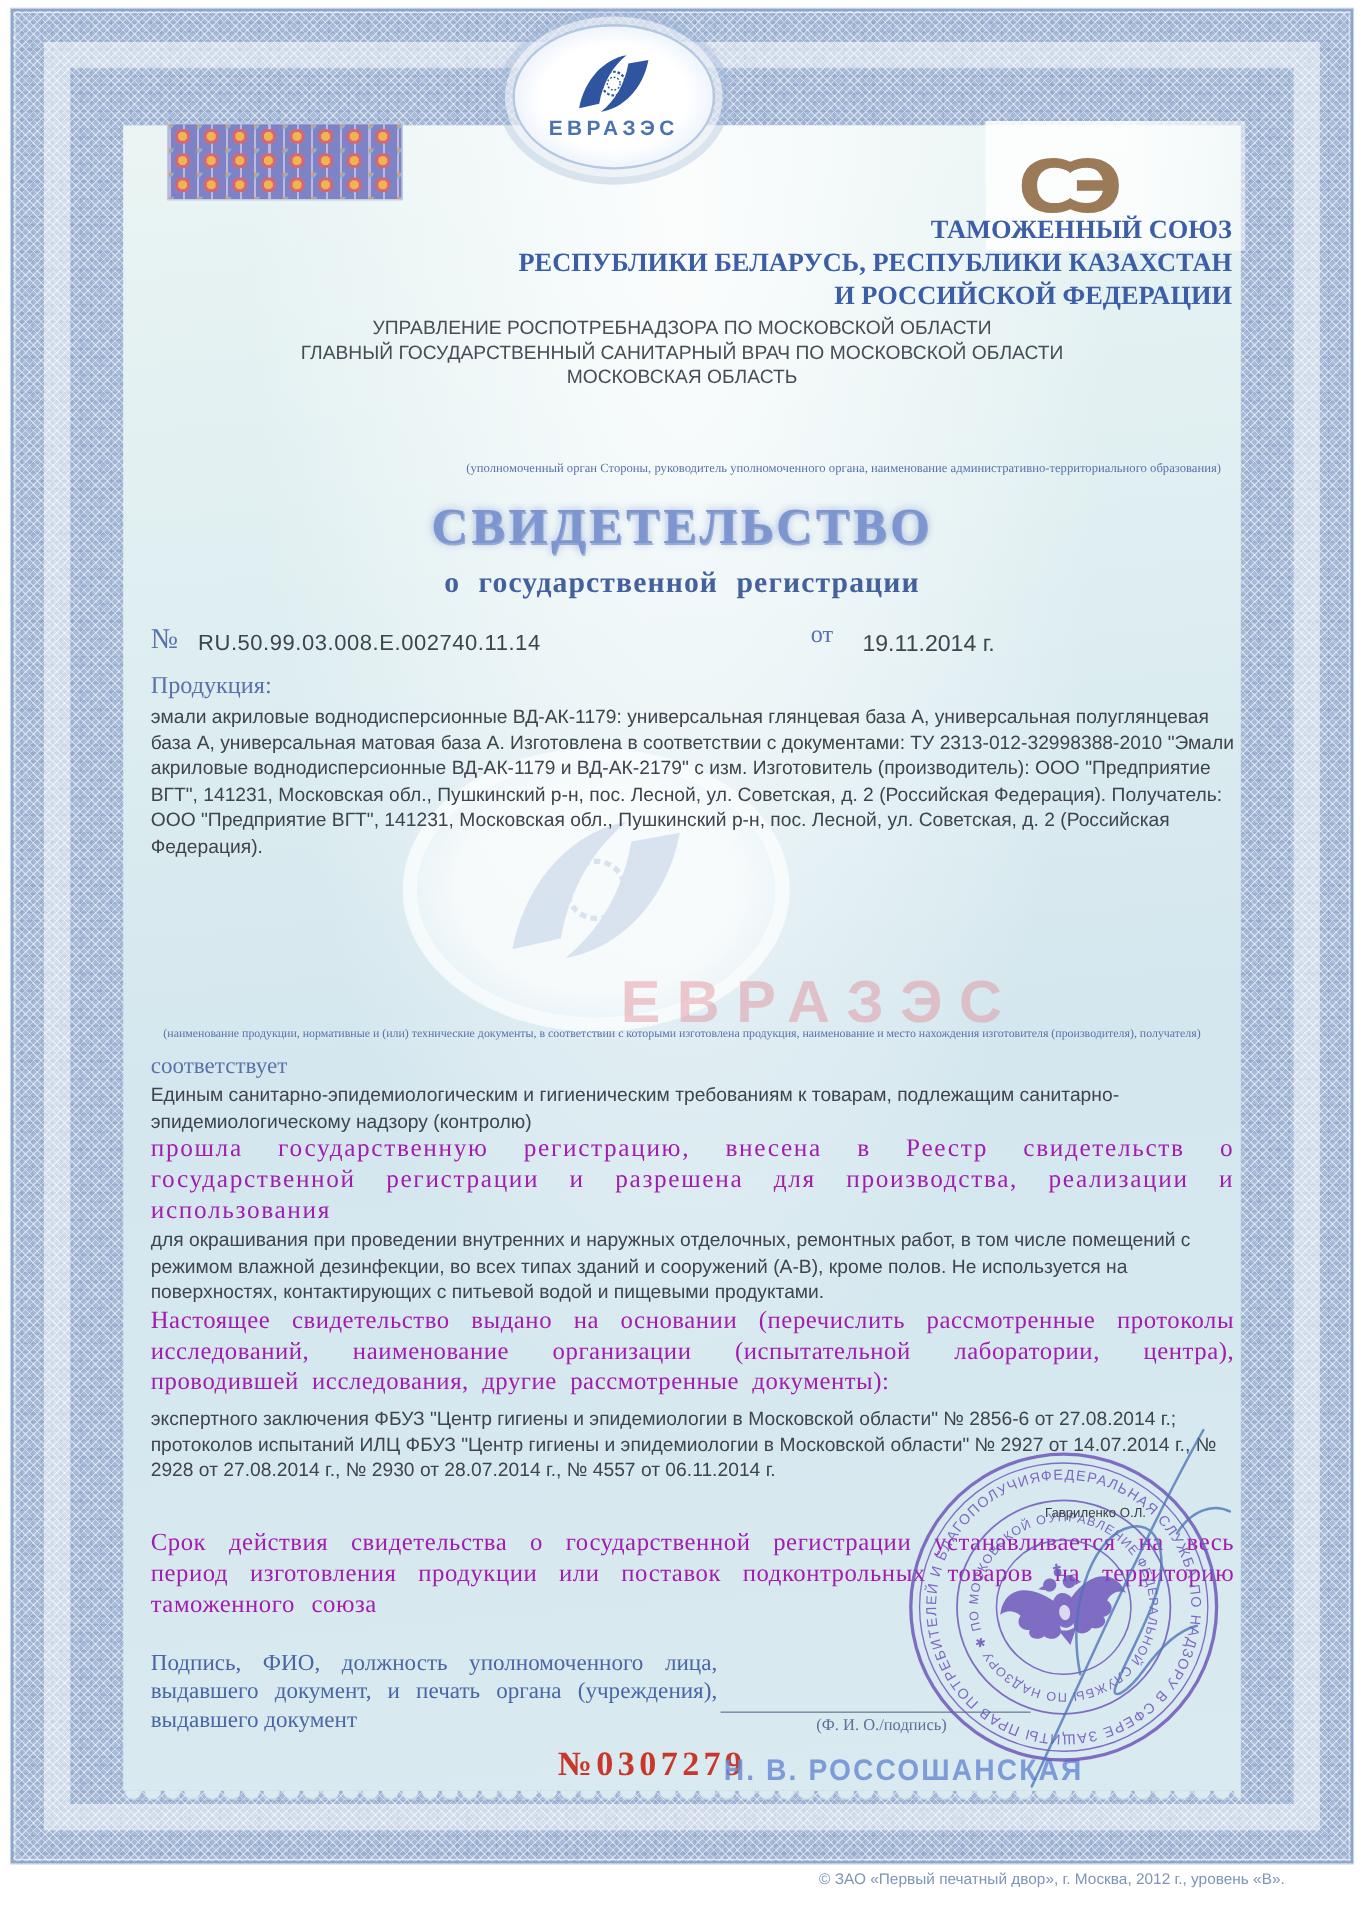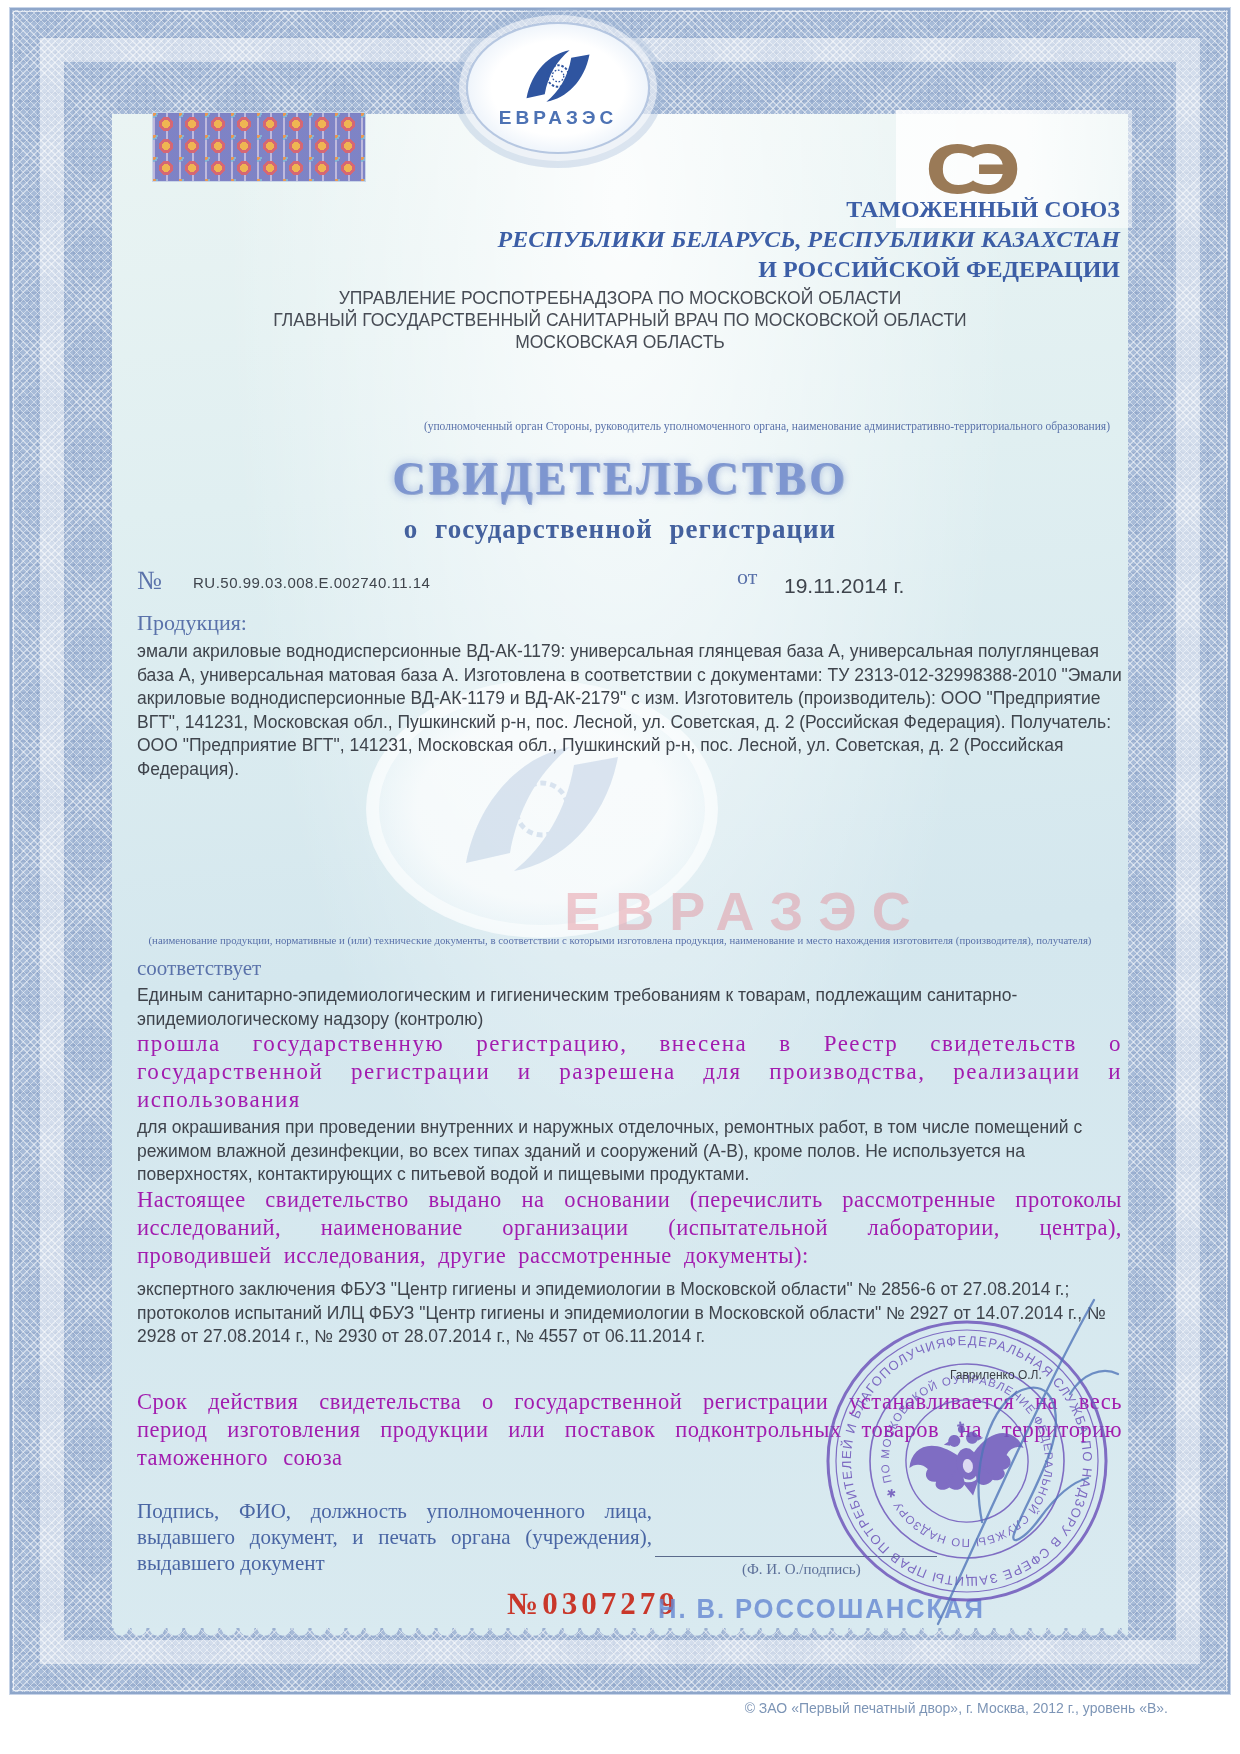--- a/index.html
+++ b/index.html
@@ -59,21 +59,21 @@
   .h-caption{position:absolute;left:130px;right:130px;top:420px;text-align:right;color:#5a72aa;font-size:11.5px;z-index:2;}
 
   .title-main{position:absolute;left:120px;right:120px;top:452px;text-align:center;font-weight:bold;font-size:46px;letter-spacing:3px;color:#7e96d0;
     text-shadow:0 0 8px rgba(96,126,196,.6), 1px 1px 0 rgba(70,100,170,.45);z-index:2;}
   .title-sub{position:absolute;left:120px;right:120px;top:514px;text-align:center;font-weight:bold;font-size:27px;color:#44619e;word-spacing:9px;letter-spacing:1px;z-index:2;}
 
   .lbl-serif{color:#5a72aa;z-index:2;}
   .val-sans{font-family:"Liberation Sans","DejaVu Sans",sans-serif;color:#3f444c;z-index:2;}
 
   .no-label{position:absolute;left:137px;top:566px;font-size:26px;}
-  .reg-number{position:absolute;left:180px;top:574px;font-size:15px;letter-spacing:.5px;margin-left:13px;}
+  .reg-number{position:absolute;left:180px;top:574px;font-size:20px;letter-spacing:.5px;}
   .date-label{position:absolute;left:737px;top:564px;font-size:22px;}
   .reg-date{position:absolute;left:784px;top:574px;font-size:21px;}
 
   .product-label{position:absolute;left:137px;top:610px;font-size:22px;}
   .product-text{position:absolute;left:137px;top:640px;width:985px;font-size:17.5px;line-height:23.5px;}
   .product-caption{position:absolute;left:120px;right:120px;top:934px;text-align:center;font-size:10.8px;color:#5a72aa;z-index:2;}
 
   
   .wm-oval{position:absolute;left:366px;top:680px;width:352px;height:258px;border-radius:50%;z-index:1;
     background:radial-gradient(ellipse, rgba(255,255,255,.7) 50%, rgba(244,250,253,.45) 70%, rgba(230,240,250,0) 72%);
@@ -121,21 +121,21 @@
       <circle cx="50" cy="35" r="7" fill="none" stroke="#2f55a0" stroke-width="1.6" stroke-dasharray="2,2"></circle>
     </svg>
     <div class="emblem-label">ЕВРАЗЭС</div>
   </div>
 
   <div class="hologram"></div>
   <div class="se-patch"></div>
   <div class="se-mark">СЭ</div>
 
   <div class="h-union" style="top:196px;">ТАМОЖЕННЫЙ СОЮЗ</div>
-  <div class="h-union" style="top:226px;font-style:italic;">РЕСПУБЛИКИ БЕЛАРУСЬ, РЕСПУБЛИКИ КАЗАХСТАН</div>
+  <div class="h-union" style="top:226px;">РЕСПУБЛИКИ БЕЛАРУСЬ, РЕСПУБЛИКИ КАЗАХСТАН</div>
   <div class="h-union" style="top:256px;">И РОССИЙСКОЙ ФЕДЕРАЦИИ</div>
   <div class="h-auth" style="top:288px;">УПРАВЛЕНИЕ РОСПОТРЕБНАДЗОРА ПО МОСКОВСКОЙ ОБЛАСТИ</div>
   <div class="h-auth" style="top:310px;">ГЛАВНЫЙ ГОСУДАРСТВЕННЫЙ САНИТАРНЫЙ ВРАЧ ПО МОСКОВСКОЙ ОБЛАСТИ</div>
   <div class="h-auth" style="top:332px;">МОСКОВСКАЯ ОБЛАСТЬ</div>
   <div class="h-caption">(уполномоченный орган Стороны, руководитель уполномоченного органа, наименование административно-территориального образования)</div>
 
   <div class="title-main">СВИДЕТЕЛЬСТВО</div>
   <div class="title-sub">о государственной регистрации</div>
 
   <div class="no-label lbl-serif" style="position:absolute;">№</div>

